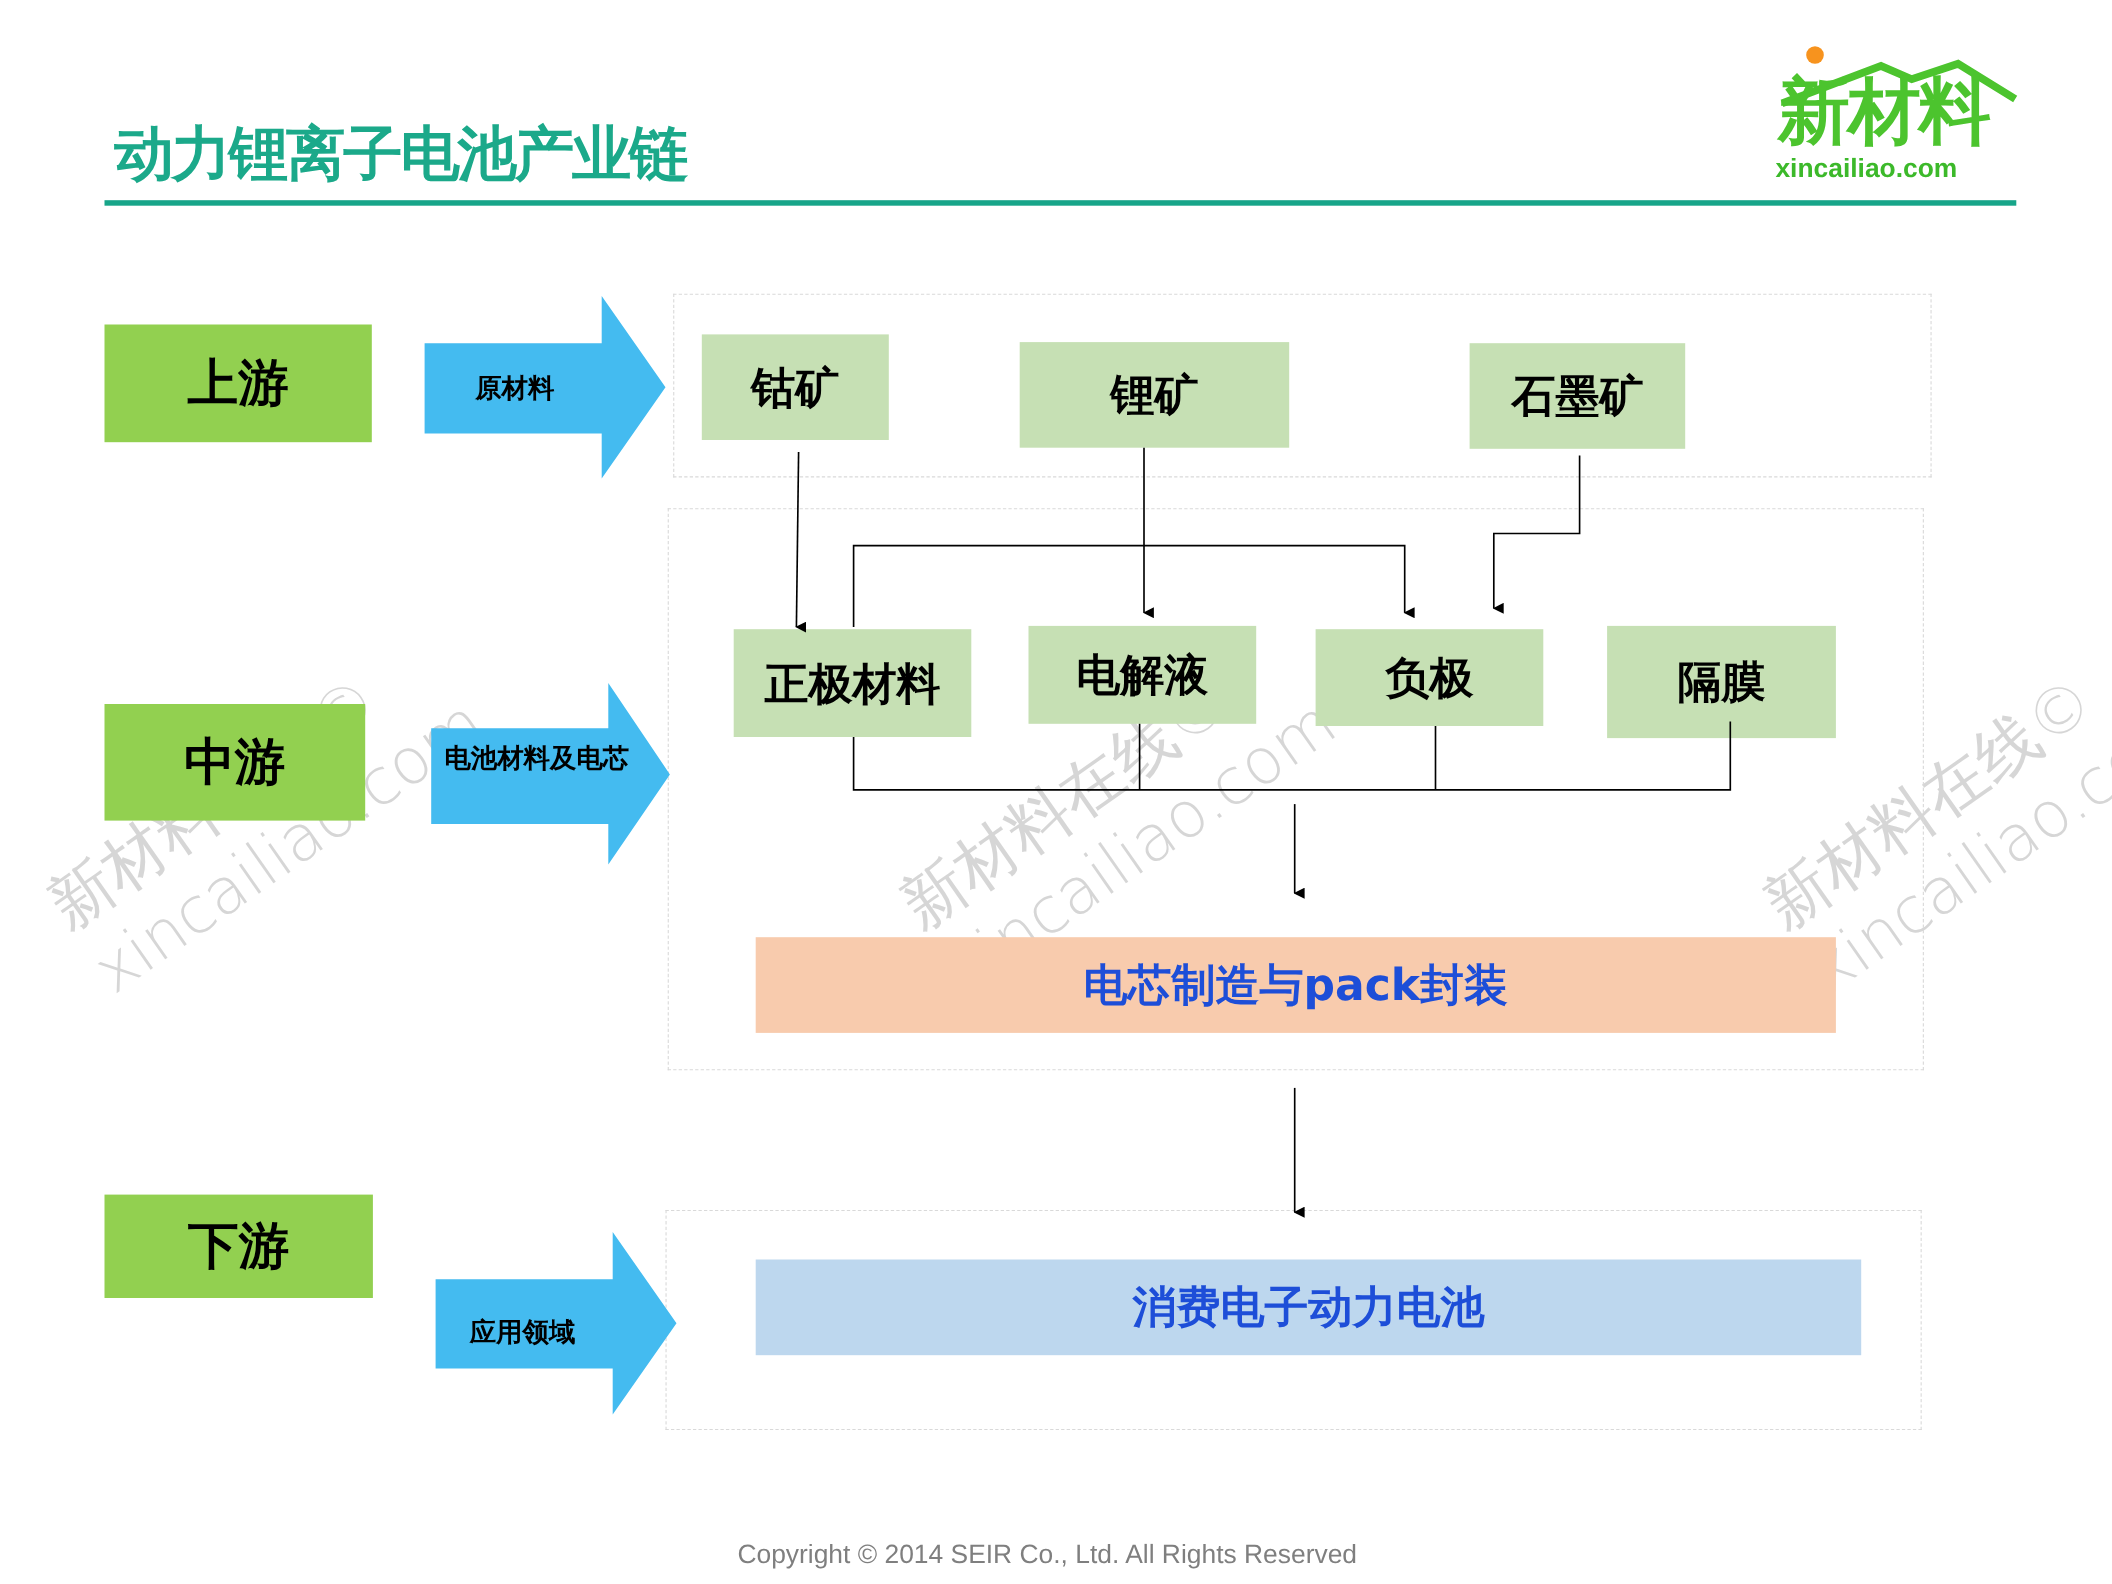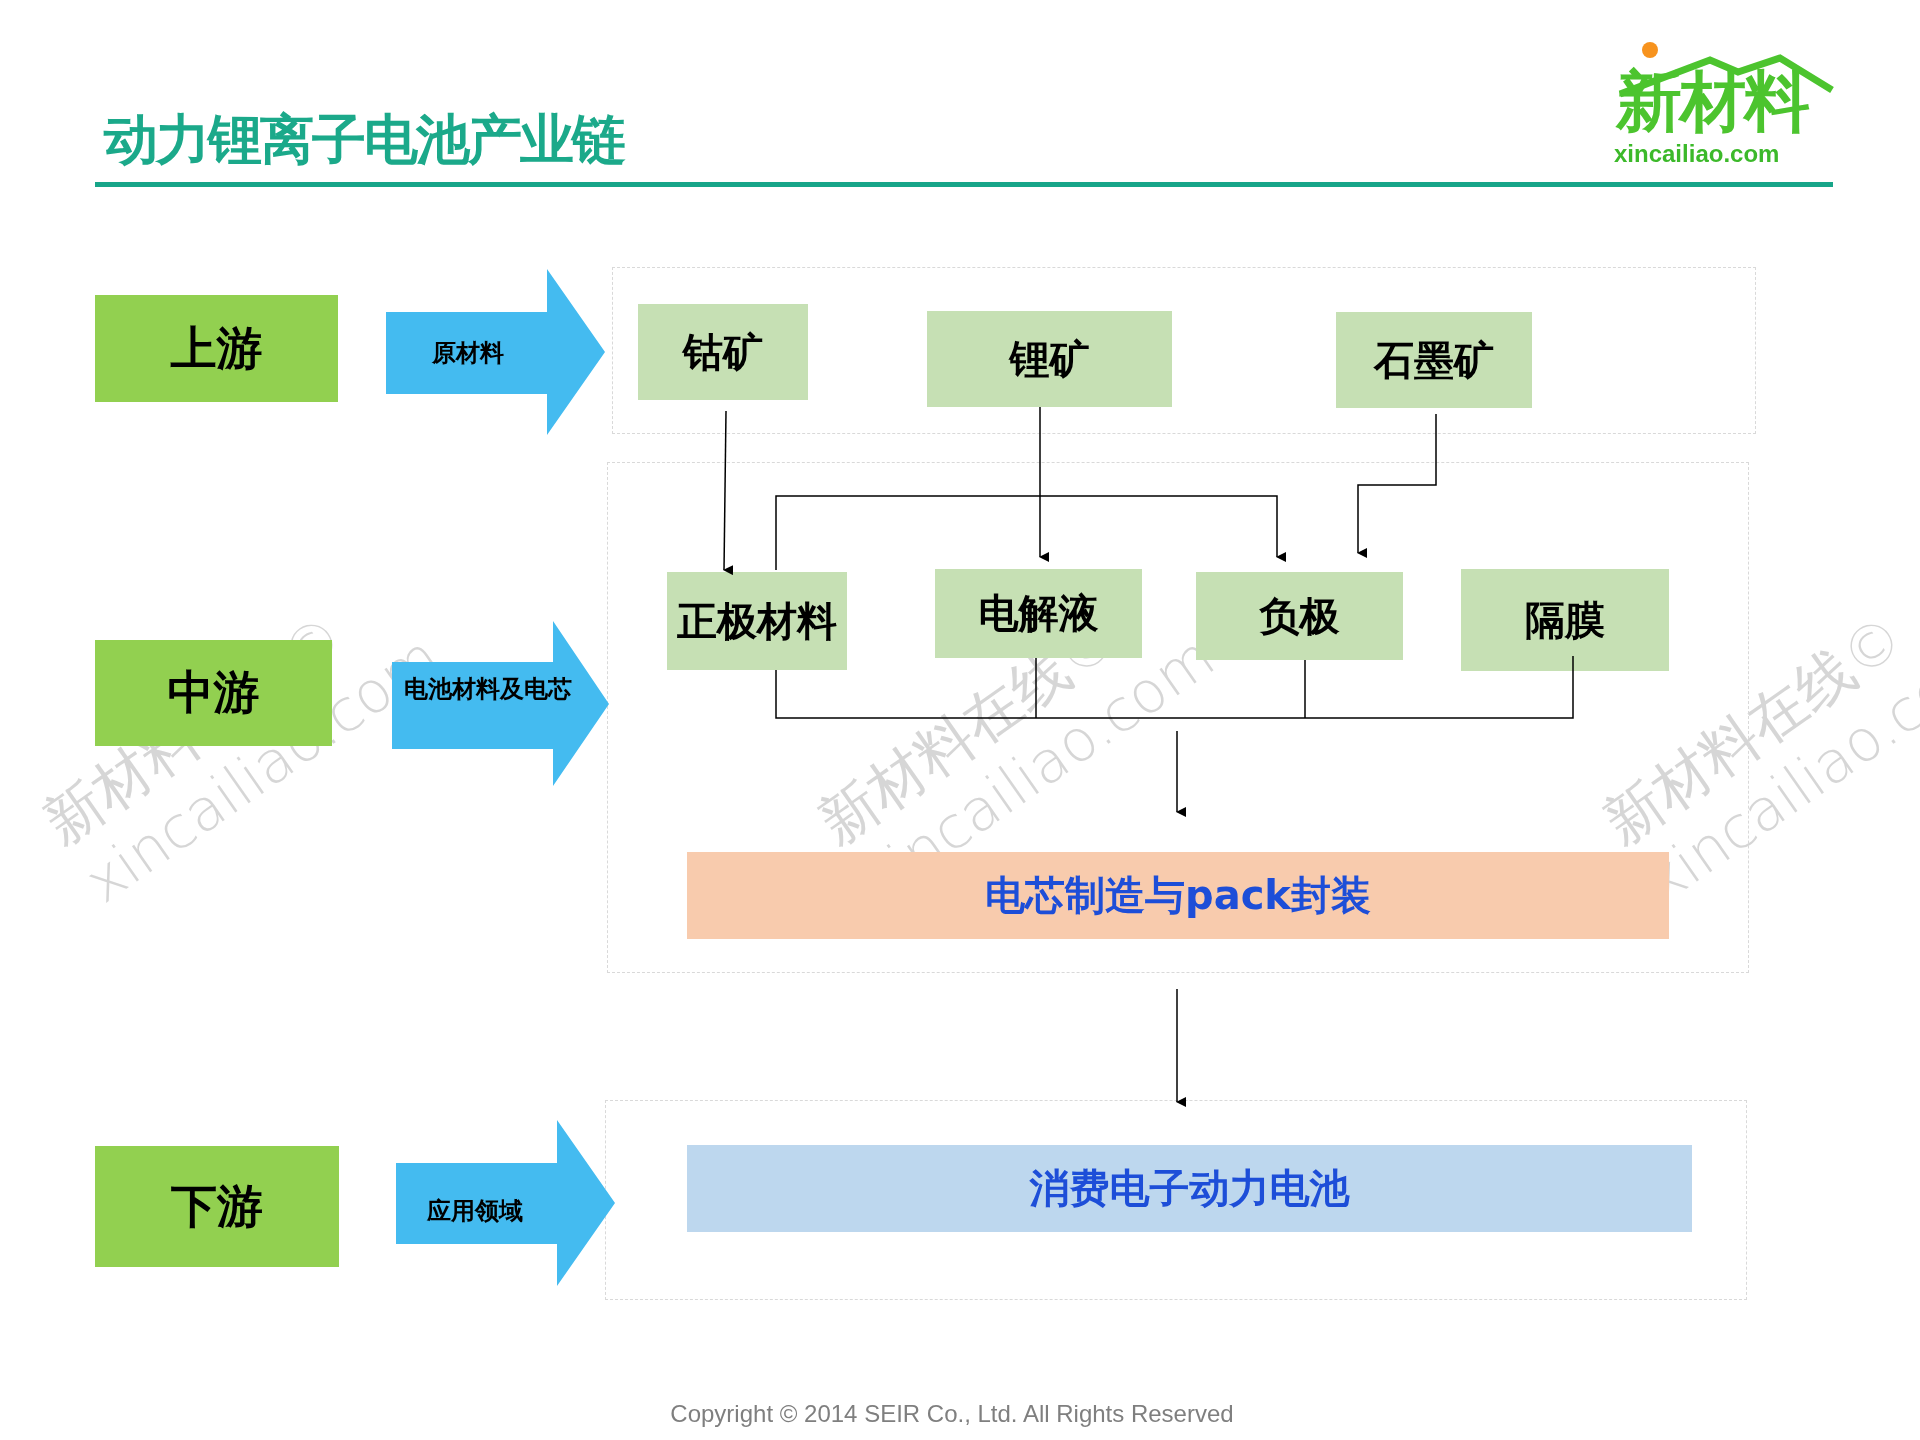--- a/index.html
+++ b/index.html
@@ -45,36 +45,36 @@
     <div>新材料在线©</div>
     <div>xincailiao.com</div>
   </div>
 
 <div class="abs container" style="left:612px;top:267px;width:1144px;height:167px;"></div>
 <div class="abs container" style="left:607px;top:462px;width:1142px;height:511px;"></div>
 <div class="abs container" style="left:605px;top:1100px;width:1142px;height:200px;"></div>
 
 <div class="abs stage" style="left:95px;top:295px;width:243px;height:107px;">上游</div>
 <div class="abs stage" style="left:95px;top:640px;width:237px;height:106px;">中游</div>
-<div class="abs stage" style="left:95px;top:1146px;width:244px;height:121px;">下游</div>
+<div class="abs stage" style="left:95px;top:1086px;width:244px;height:94px;">下游</div>
 
 <svg width="1920" height="1440" style="pointer-events:none;">
   <polygon points="386,312 547,312 547,269 605,352 547,435 547,394 386,394" fill="#44BBF0"></polygon>
   <polygon points="392,662 553,662 553,621 609,704 553,786 553,749 392,749" fill="#44BBF0"></polygon>
   <polygon points="396,1163 557,1163 557,1120 615,1203 557,1286 557,1244 396,1244" fill="#44BBF0"></polygon>
 </svg>
 <div class="abs arrow-text" style="left:432px;top:332px;">原材料</div>
 <div class="abs arrow-text" style="left:404px;top:668px;width:200px;">电池材料及电芯</div>
 <div class="abs arrow-text" style="left:427px;top:1190px;">应用领域</div>
 
 <div class="abs node" style="left:638px;top:304px;width:170px;height:96px;">钴矿</div>
 <div class="abs node" style="left:927px;top:311px;width:245px;height:96px;">锂矿</div>
 <div class="abs node" style="left:1336px;top:312px;width:196px;height:96px;">石墨矿</div>
 
-<div class="abs node" style="left:667px;top:572px;width:180px;height:98px;text-align:center;">正极材料</div>
+<div class="abs node" style="left:667px;top:572px;width:216px;height:98px;text-align:center;">正极材料</div>
 <div class="abs node" style="left:935px;top:569px;width:207px;height:89px;">电解液</div>
 <div class="abs node" style="left:1196px;top:572px;width:207px;height:88px;">负极</div>
 <div class="abs node" style="left:1461px;top:569px;width:208px;height:102px;">隔膜</div>
 
 <div class="abs wide" style="left:687px;top:852px;width:982px;height:87px;background:#F8CBAD;">电芯制造与pack封装</div>
 <div class="abs wide" style="left:687px;top:1145px;width:1005px;height:87px;background:#BDD7EE;">消费电子动力电池</div>
 
 <svg width="1920" height="1440" style="pointer-events:none;">
   <defs>
     <marker id="ah" markerWidth="10" markerHeight="10" refX="5" refY="9" orient="auto" markerUnits="userSpaceOnUse">

